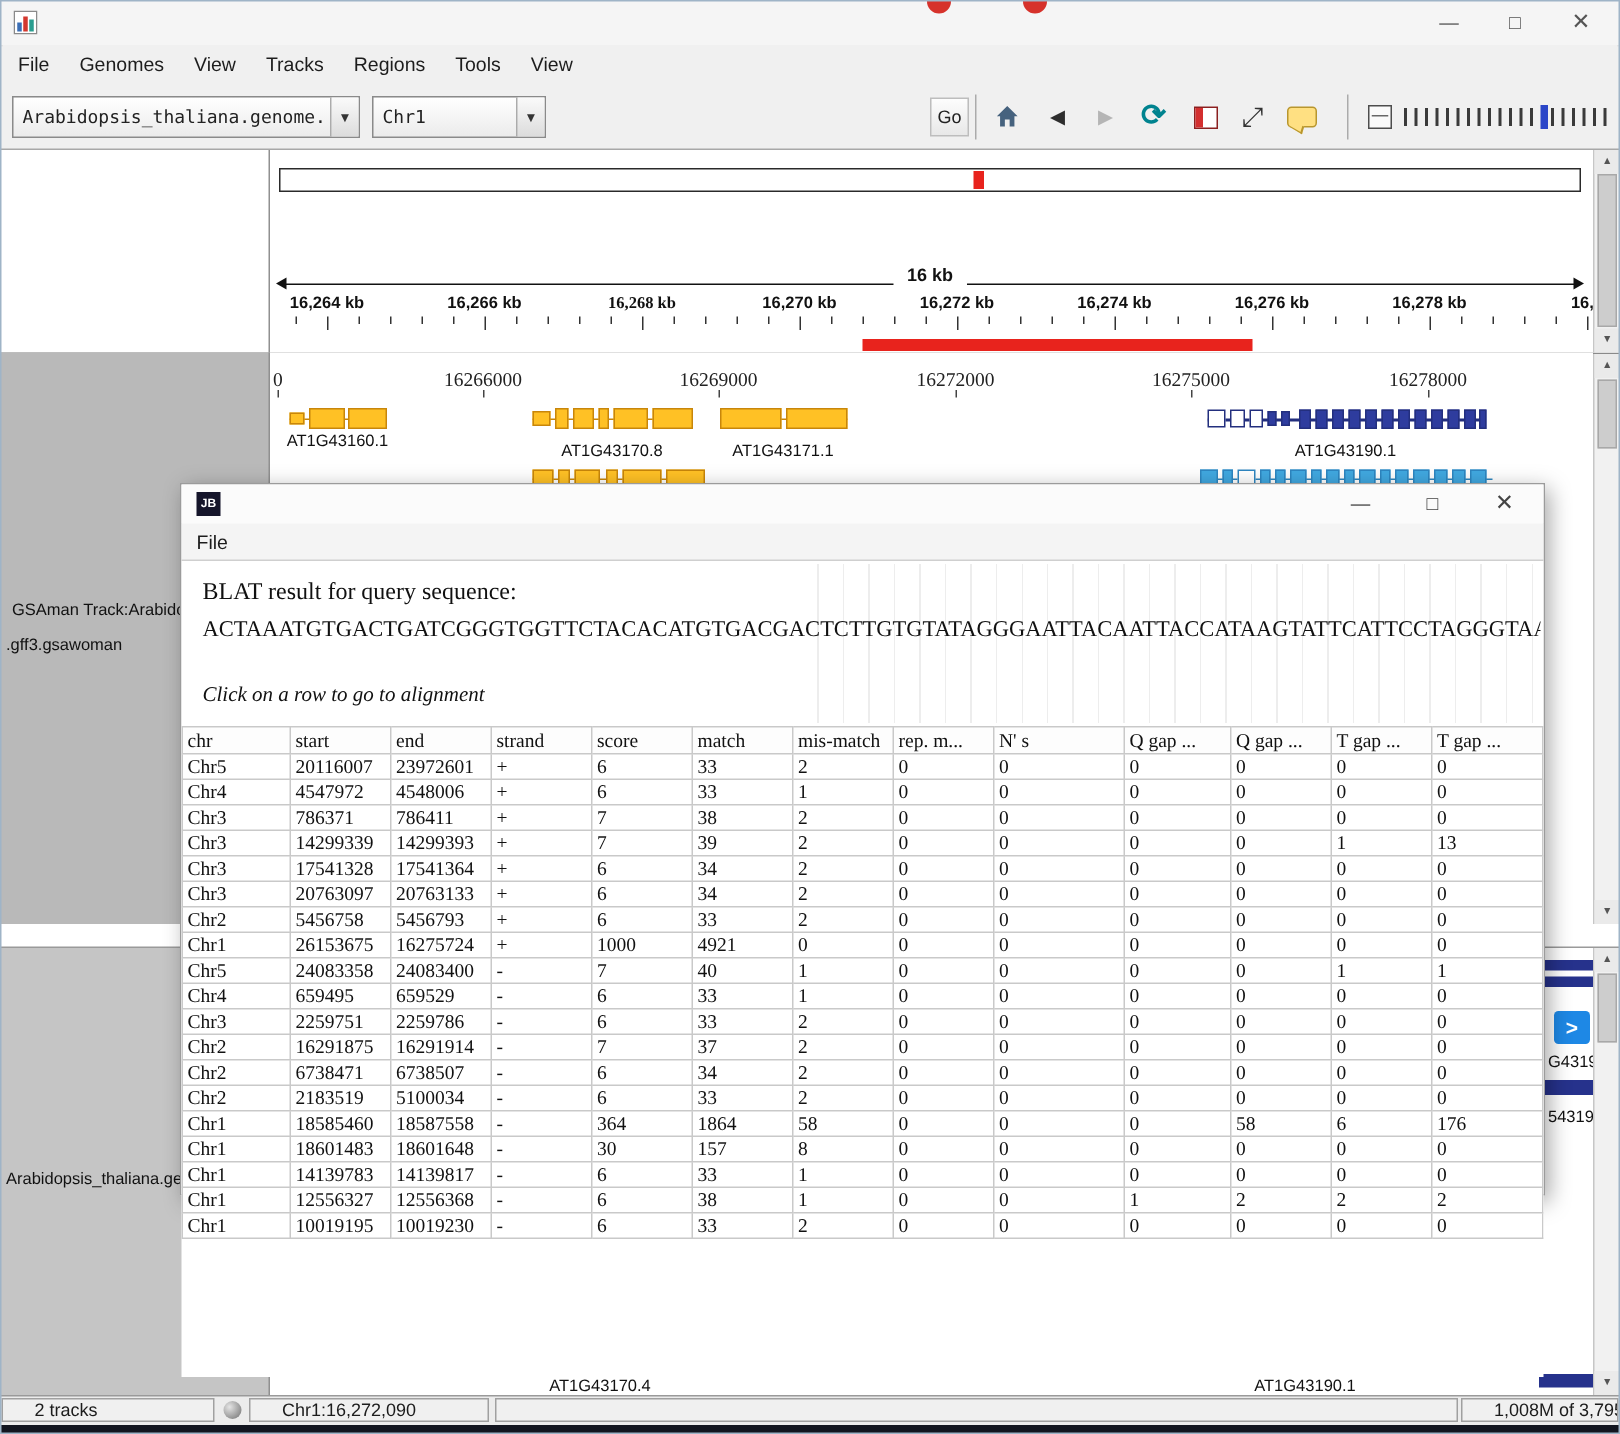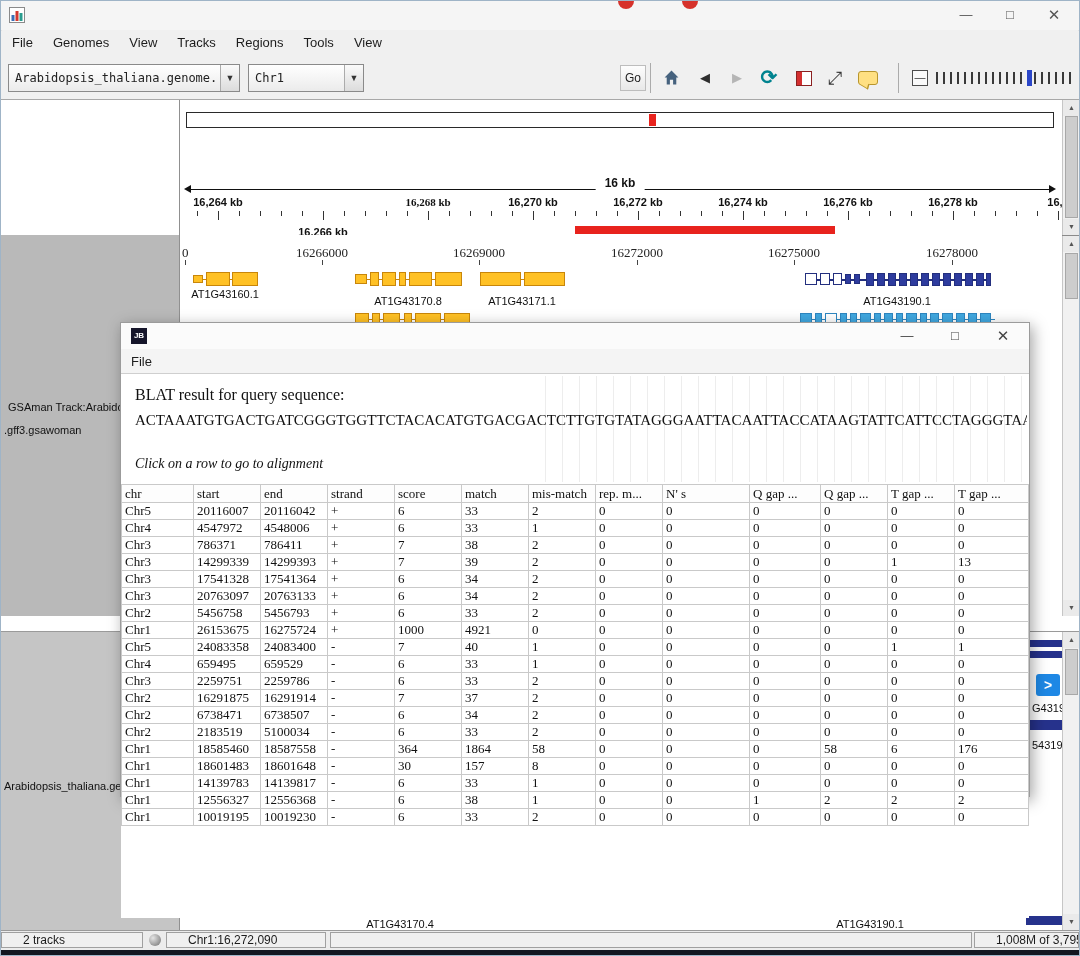--- a/index.html
+++ b/index.html
@@ -198,21 +198,21 @@
 <div id="ruler-content" class="content">
   <div id="ideogram">
     <div id="ideo-marker"></div>
   </div>
   <div id="scale-line"></div>
   <div id="scale-arrow-l" class="scale-arrow"></div>
   <div id="scale-arrow-r" class="scale-arrow"></div>
   <div id="scale-label">16 kb</div>
   <div id="ruler-ticks">
       <div class="rlabel" style="left: 38px;">16,264 kb</div>
-      <div class="rlabel" style="left: 143px; margin-top: 30px;">16,266 kb</div>
+      <div class="rlabel" style="left: 143px;">16,266 kb</div>
       <div class="rlabel" style="left: 248px; font-family: Liberation Serif, serif;">16,268 kb</div>
       <div class="rlabel" style="left: 353px;">16,270 kb</div>
       <div class="rlabel" style="left: 458px;">16,272 kb</div>
       <div class="rlabel" style="left: 563px;">16,274 kb</div>
       <div class="rlabel" style="left: 668px;">16,276 kb</div>
       <div class="rlabel" style="left: 773px;">16,278 kb</div>
       <div class="rlabel" style="left: 878px;">16,2</div>
       <div class="rtick" style="left: 17px; height: 5px;"></div>
       <div class="rtick" style="left: 38px; height: 9px;"></div>
       <div class="rtick" style="left: 59px; height: 5px;"></div>
@@ -421,21 +421,21 @@
             <th>Q gap ...</th>
             <th>Q gap ...</th>
             <th>T gap ...</th>
             <th>T gap ...</th>
           </tr>
         </thead>
         <tbody>
           <tr>
             <td>Chr5</td>
             <td>20116007</td>
-            <td>20116042</td>
+            <td>23972601</td>
             <td>+</td>
             <td>6</td>
             <td>33</td>
             <td>2</td>
             <td>0</td>
             <td>0</td>
             <td>0</td>
             <td>0</td>
             <td>0</td>
             <td>0</td>

